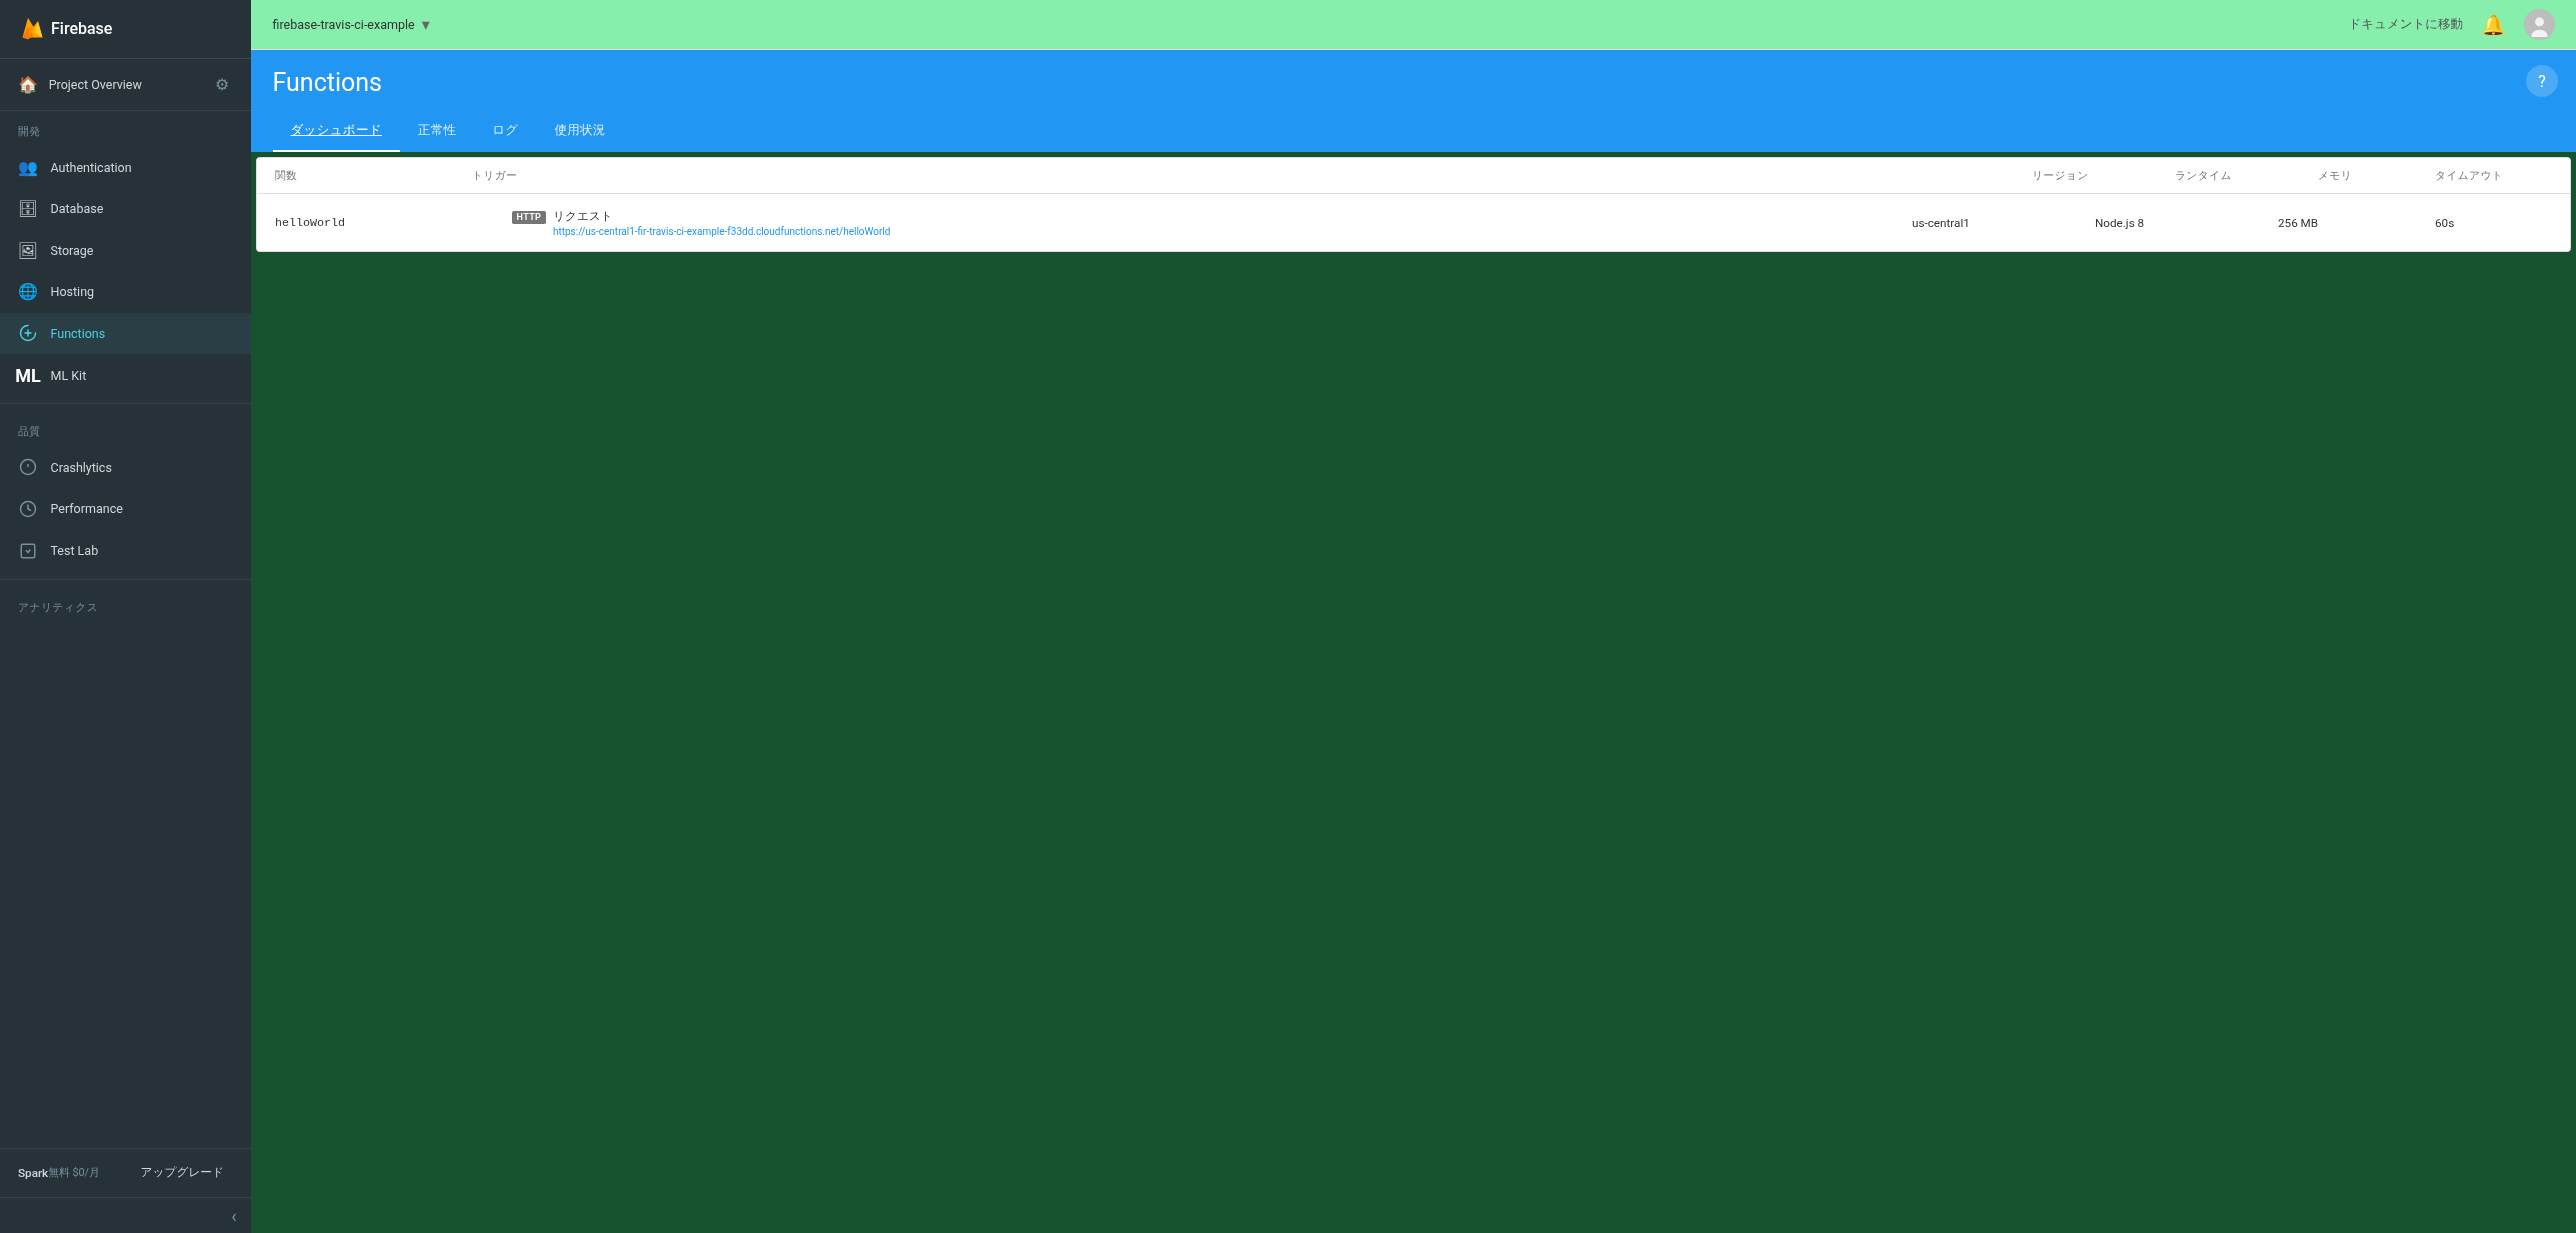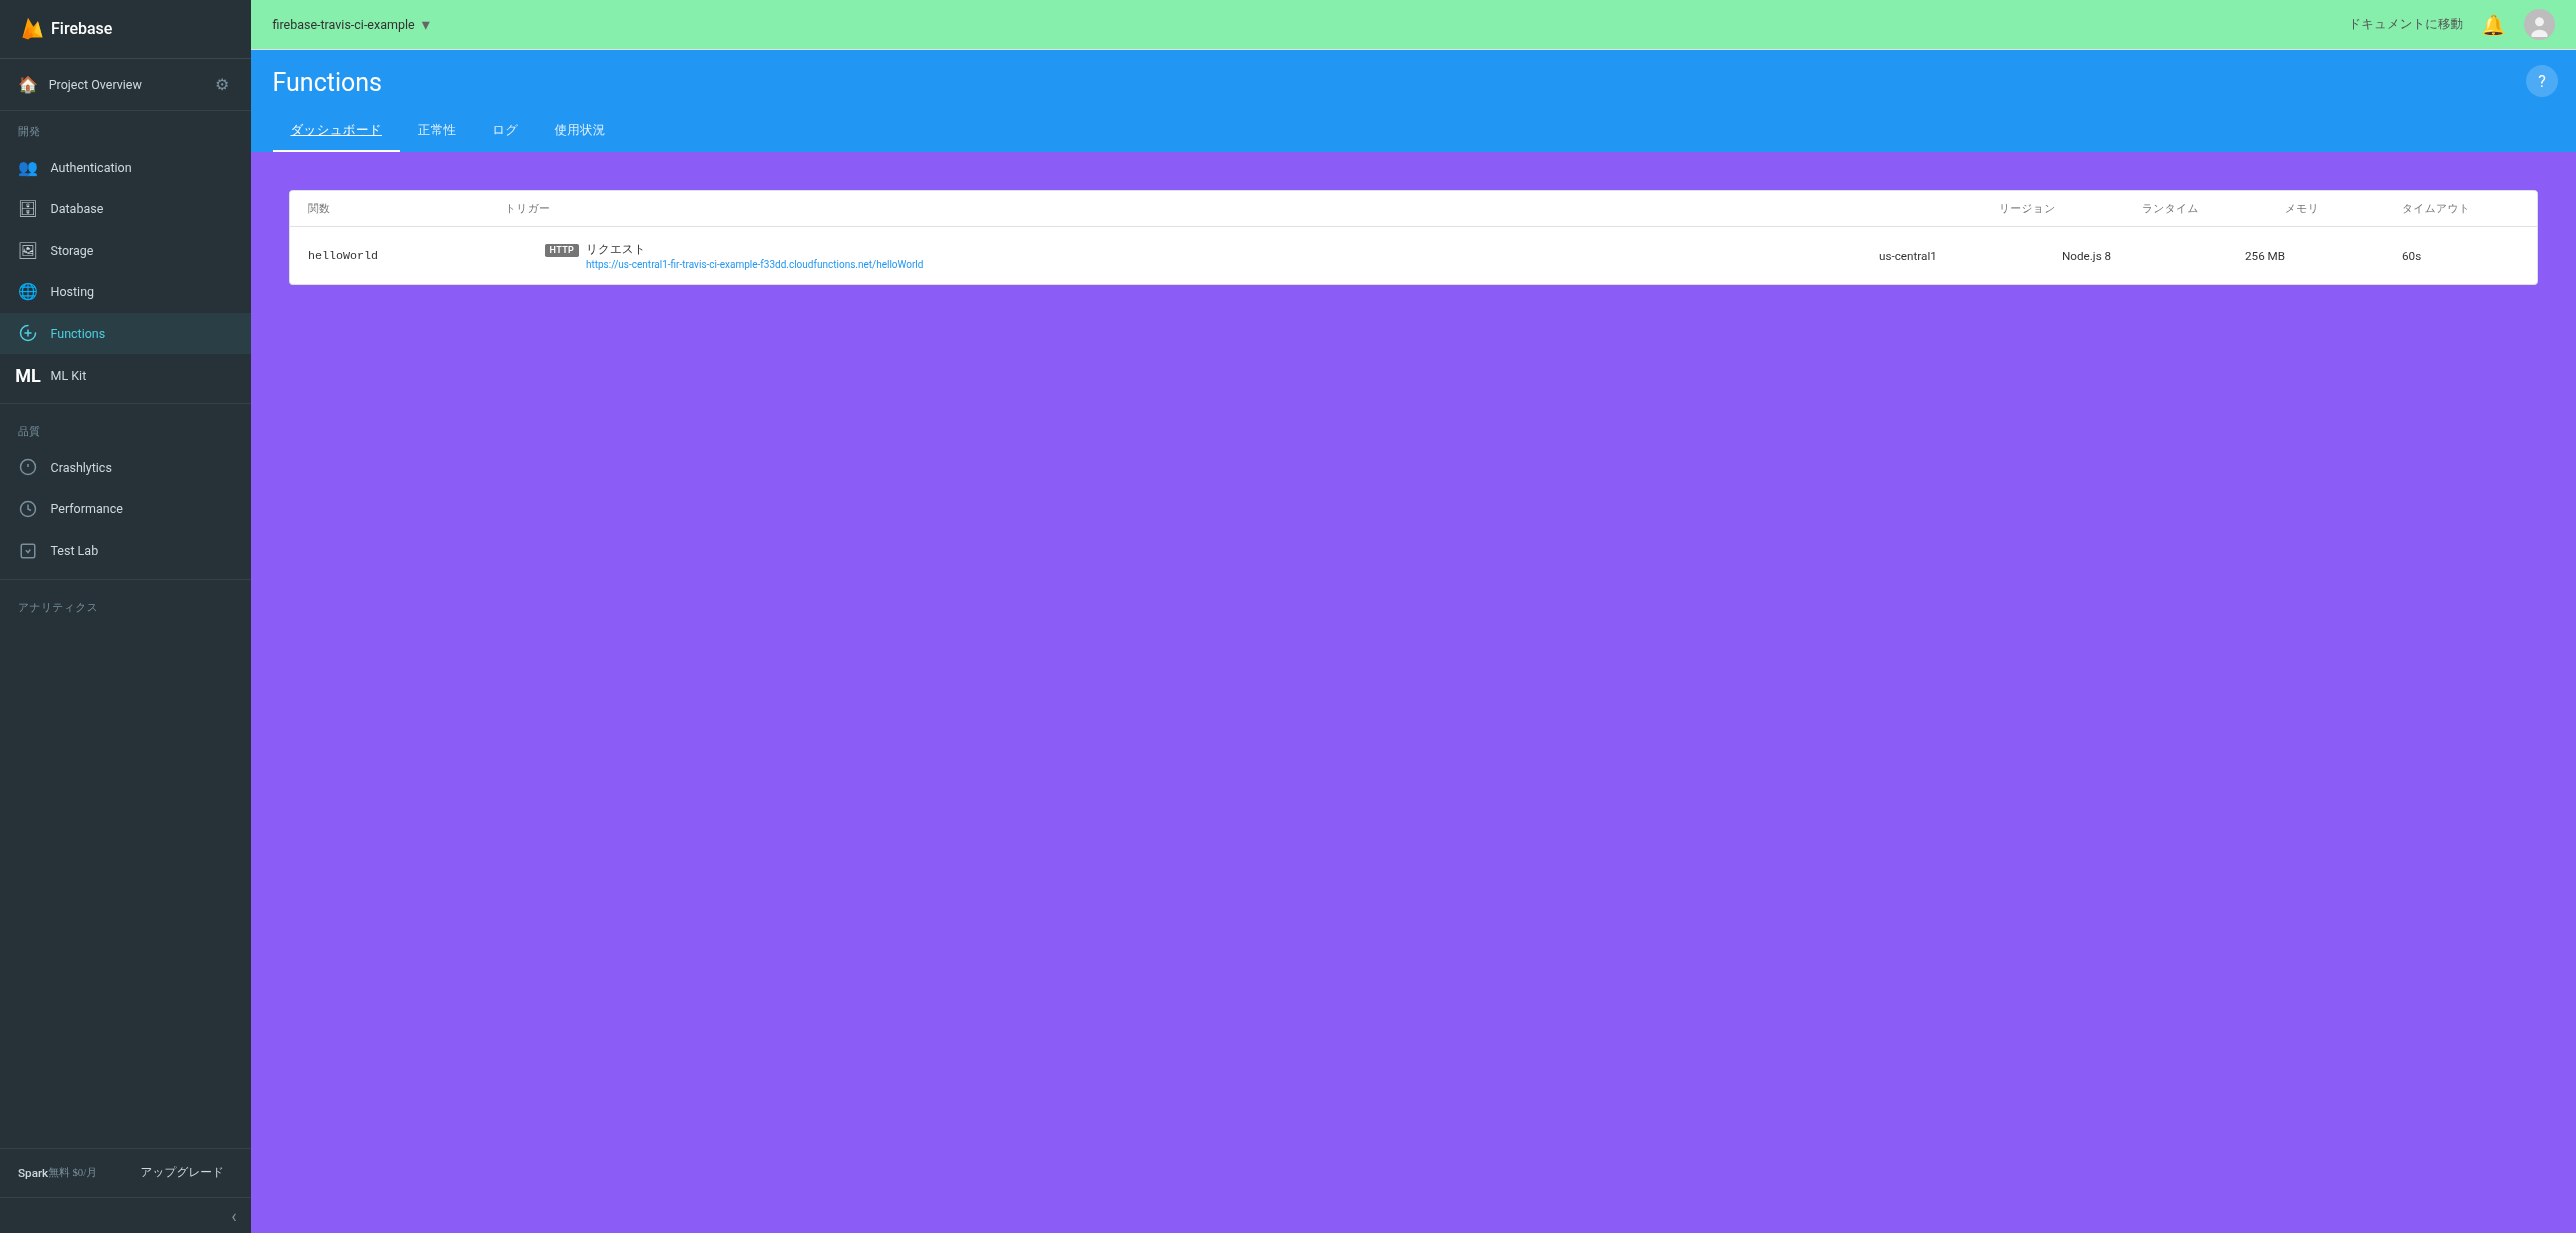--- a/index.html
+++ b/index.html
@@ -116,21 +116,20 @@
 
     .spark-plan {
       font-size: 11.7px;
       color: #cfd8dc;
       font-weight: 500;
     }
 
     .spark-price {
       font-size: 10.8px;
       color: #78909c;
-      font-family: Liberation Serif, serif;
     }
 
     .upgrade-btn {
       color: #cfd8dc;
       font-size: 11.7px;
       cursor: pointer;
       padding: 5.4px 9px;
       border-radius: 3.6px;
     }
 
@@ -256,22 +255,22 @@
       justify-content: center;
       color: #fff;
       font-size: 16px;
       cursor: pointer;
     }
 
     
     .content {
       flex: 1;
       overflow-y: auto;
-      background: #8b5cf6;
-      padding: 38px;
+      background: #14532d;
+      padding: 5px;
       position: relative;
     }
 
     
     .table-container {
       background: #fff;
       border: 0.9px solid #e0e0e0;
       border-radius: 3.6px;
       overflow: hidden;
     }

